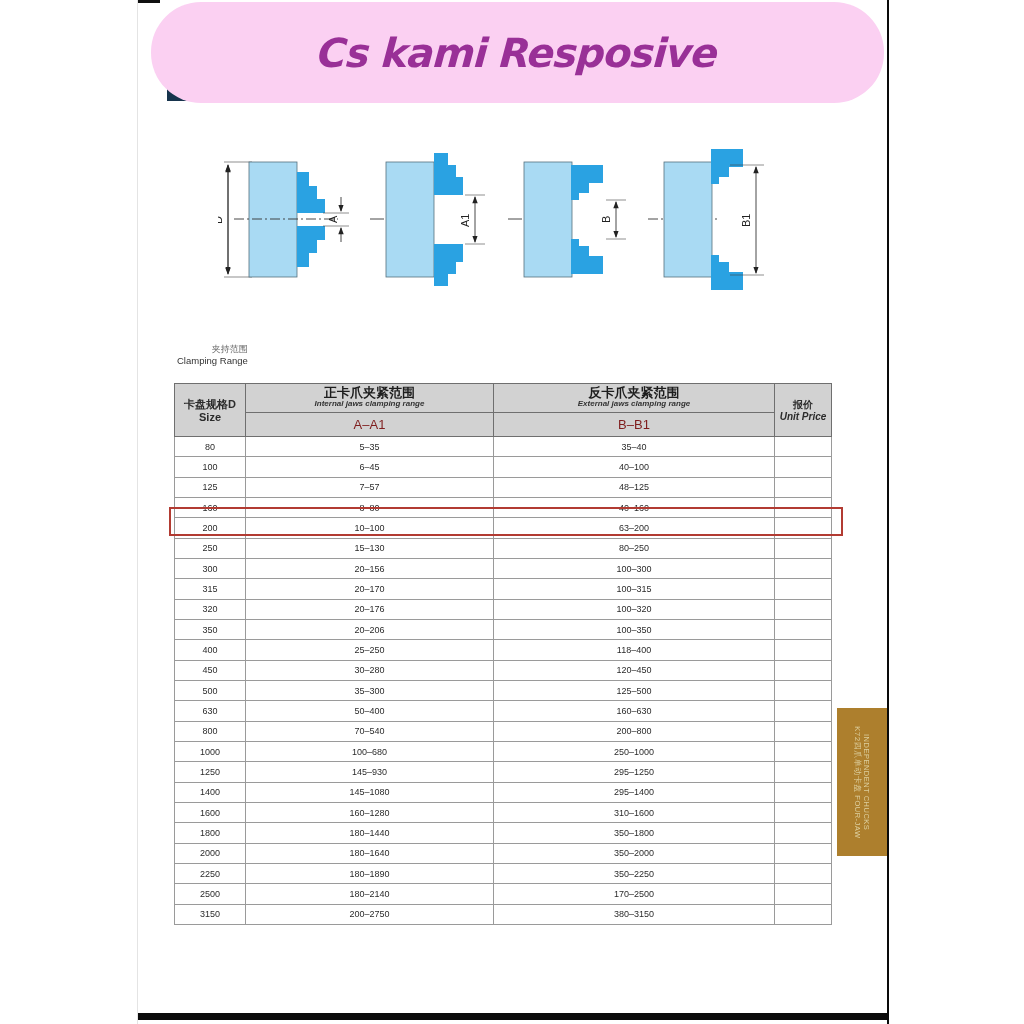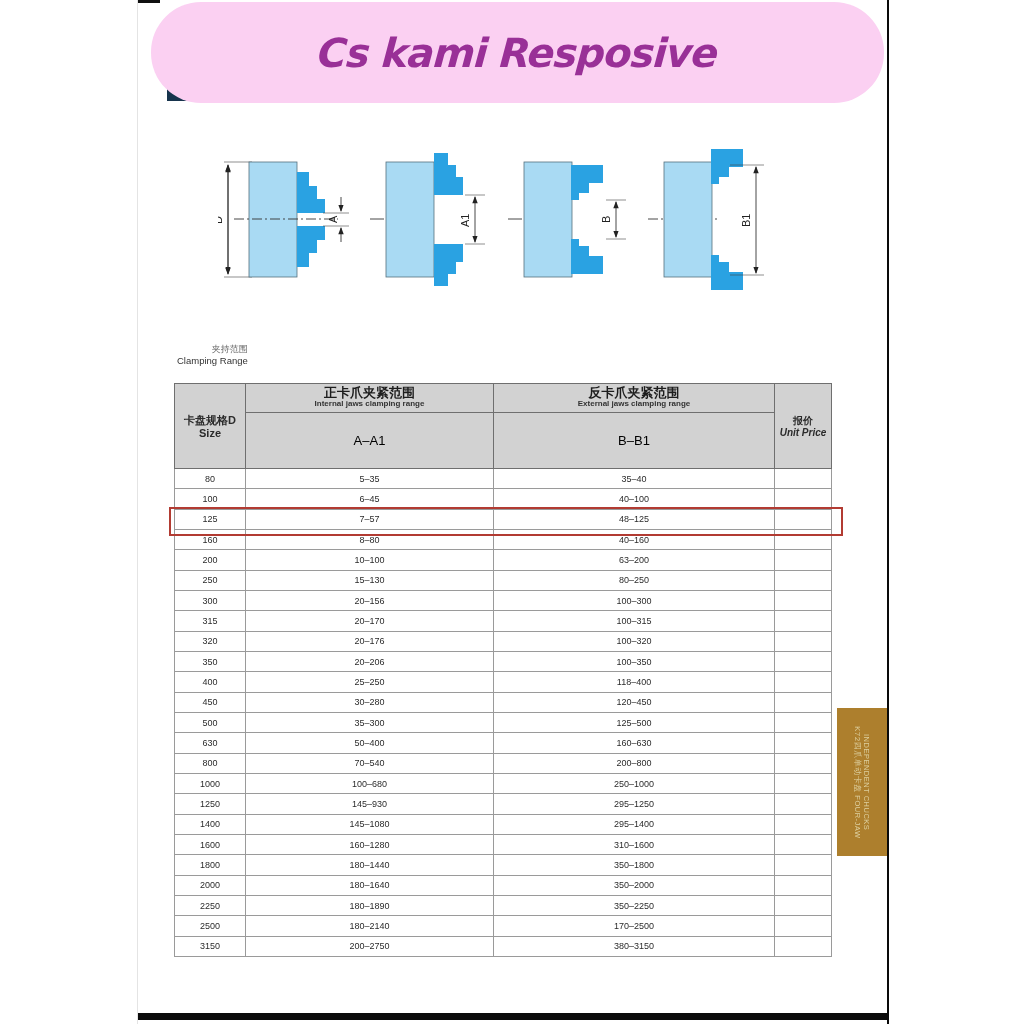--- a/index.html
+++ b/index.html
@@ -31,24 +31,24 @@
   .sec-label .en{font-size:9.5px;color:#333;}
 
   
   .tbl{position:absolute;left:36px;top:383px;border-collapse:collapse;table-layout:fixed;
        width:658px;font-size:9px;color:#2b2b2b;}
   .tbl th,.tbl td{border:1px solid #8a8a8a;text-align:center;padding:0;vertical-align:middle;
                   overflow:hidden;white-space:nowrap;}
   .tbl thead th,.tbl thead td{background:#d2d2d2;border-color:#6f6f6f;}
   .tbl{border:1.5px solid #4a4a4a;}
   .t-top{height:29px;}
-  .t-sub{height:56px;font-size:13px;color:#000000;}
+  .t-sub{height:24px;font-size:13px;color:#7f1d1d;}
   .tbl tbody td{height:19.33px;background:#ffffff;border-color:#9a9a9a;}
   .hd-zh{font-weight:bold;font-size:13px;color:#1d1d1d;line-height:12px;}
-  .hd-en{font-size:8px;color:#333;line-height:10px;}
+  .hd-en{font-size:8px;color:#333;line-height:10px;font-style:italic;}
   .hd-size-zh{font-weight:bold;font-size:11px;line-height:14px;}
   .hd-size-en{font-size:11px;line-height:13px;}
   .hd-price-zh{font-weight:bold;font-size:10px;line-height:12px;}
   .hd-price-en{font-weight:bold;font-size:10px;line-height:11px;font-style:italic;}
 
   .hl-box{position:absolute;left:31px;top:507px;width:670px;height:25px;
           border:2px solid #b23b32;z-index:5;pointer-events:none;}
 
   
   .side-tab{position:absolute;left:699px;top:708px;width:50px;height:148px;background:#ad7f2d;

